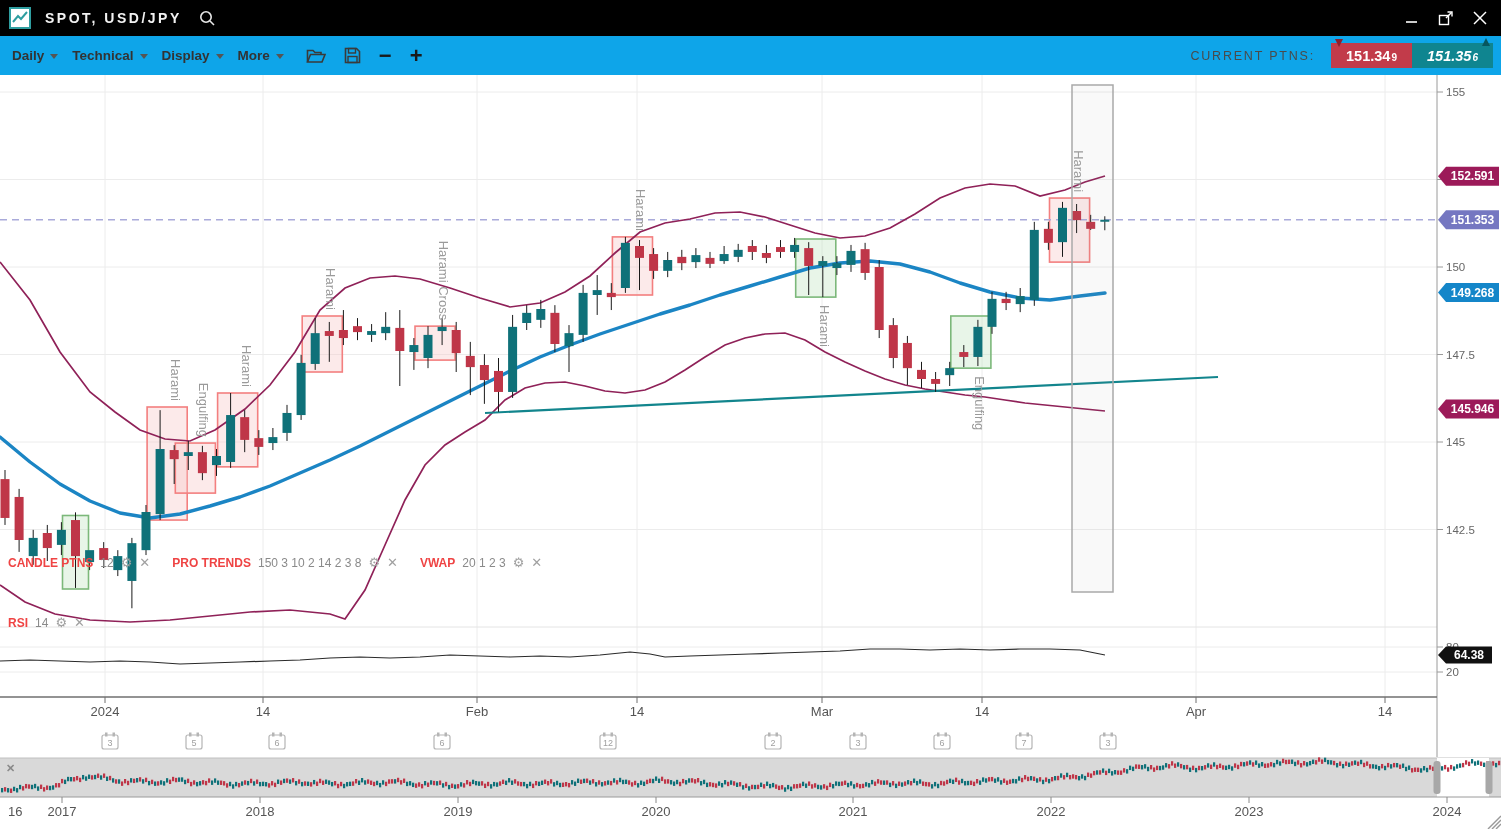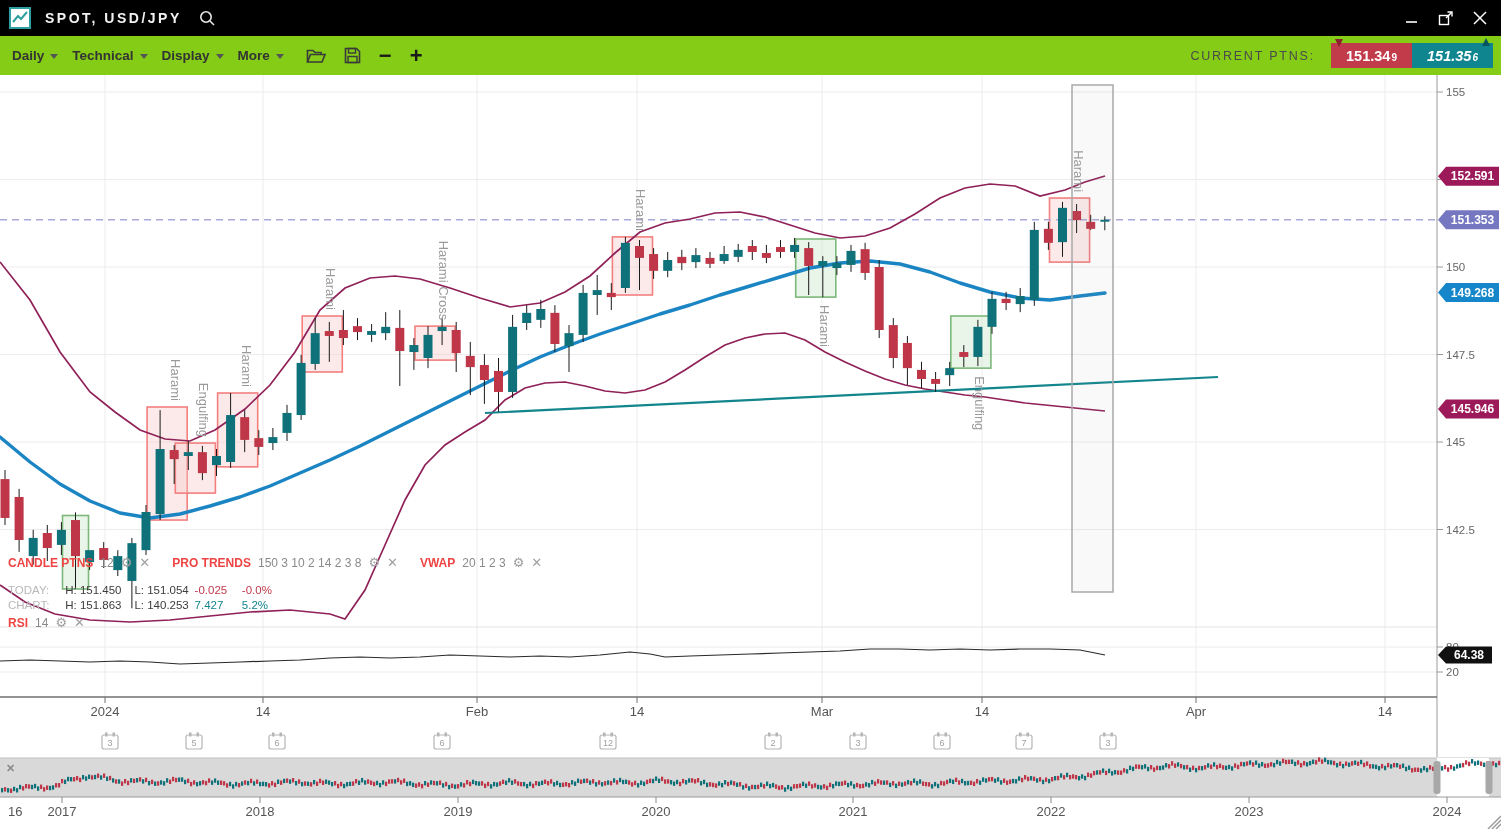--- a/index.html
+++ b/index.html
@@ -9,21 +9,21 @@
   
   .titlebar{position:absolute;left:0;top:0;width:100%;height:36px;background:#000;z-index:5;
             display:flex;align-items:center;}
   .logo{width:22px;height:22px;margin-left:9px;background:#fff;border:2px solid #2f9ea0;
         box-sizing:border-box;display:flex;align-items:center;justify-content:center;}
   .tb-title{color:#f2f2f2;font-size:14px;font-weight:700;letter-spacing:2.5px;margin-left:14px;}
   .tb-search{margin-left:16px;display:flex;align-items:center;}
   .win-controls{margin-left:auto;display:flex;align-items:center;gap:12px;margin-right:10px;}
   .win-btn{width:22px;height:22px;display:flex;align-items:center;justify-content:center;cursor:pointer;}
   
-  .toolbar{position:absolute;left:0;top:36px;width:100%;height:39px;background:#84cc16;z-index:5;
+  .toolbar{position:absolute;left:0;top:36px;width:100%;height:39px;background:#0ea5e9;z-index:5;
            display:flex;align-items:center;}
   .menu{display:flex;align-items:center;gap:6px;margin-left:14px;cursor:pointer;}
   .menu:first-child{margin-left:12px;}
   .menu .mlabel{font-size:13.5px;font-weight:700;color:#333;}
   .caret{width:0;height:0;border-left:4.5px solid transparent;border-right:4.5px solid transparent;
          border-top:5px solid #555;margin-top:2px;}
   .tool-icons{display:flex;align-items:center;gap:18px;margin-left:22px;}
   .ticon{display:flex;align-items:center;justify-content:center;cursor:pointer;}
   .zoomglyph{font-size:22px;font-weight:700;color:#1a1a1a;line-height:20px;}
   .price-area{margin-left:auto;display:flex;align-items:center;margin-right:8px;}
@@ -966,36 +966,20 @@
     <span class="lparam">150 3 10 2 14 2 3 8</span>
     <span class="licon">⚙</span>
     <span class="licon">✕</span>
     <span class="lgap"></span>
     <span class="lname">VWAP</span>
     <span class="lparam">20 1 2 3</span>
     <span class="licon">⚙</span>
     <span class="licon">✕</span>
   </div>
 
-  <div class="overlay stats">
-    <div class="stat-row">
-      <span class="s-label">TODAY:</span>
-      <span class="s-high">H: 151.450</span>
-      <span class="s-low">L: 151.054</span>
-      <span class="s-chg neg">-0.025</span>
-      <span class="neg">-0.0%</span>
-    </div>
-    <div class="stat-row">
-      <span class="s-label">CHART:</span>
-      <span class="s-high">H: 151.863</span>
-      <span class="s-low">L: 140.253</span>
-      <span class="s-chg pos">7.427</span>
-      <span class="pos">5.2%</span>
-    </div>
-  </div>
 
   <div class="overlay rsi-row">
     <span class="lname">RSI</span>
     <span class="lparam">14</span>
     <span class="licon">⚙</span>
     <span class="licon">✕</span>
   </div>
 </div>
 
 </body></html>

